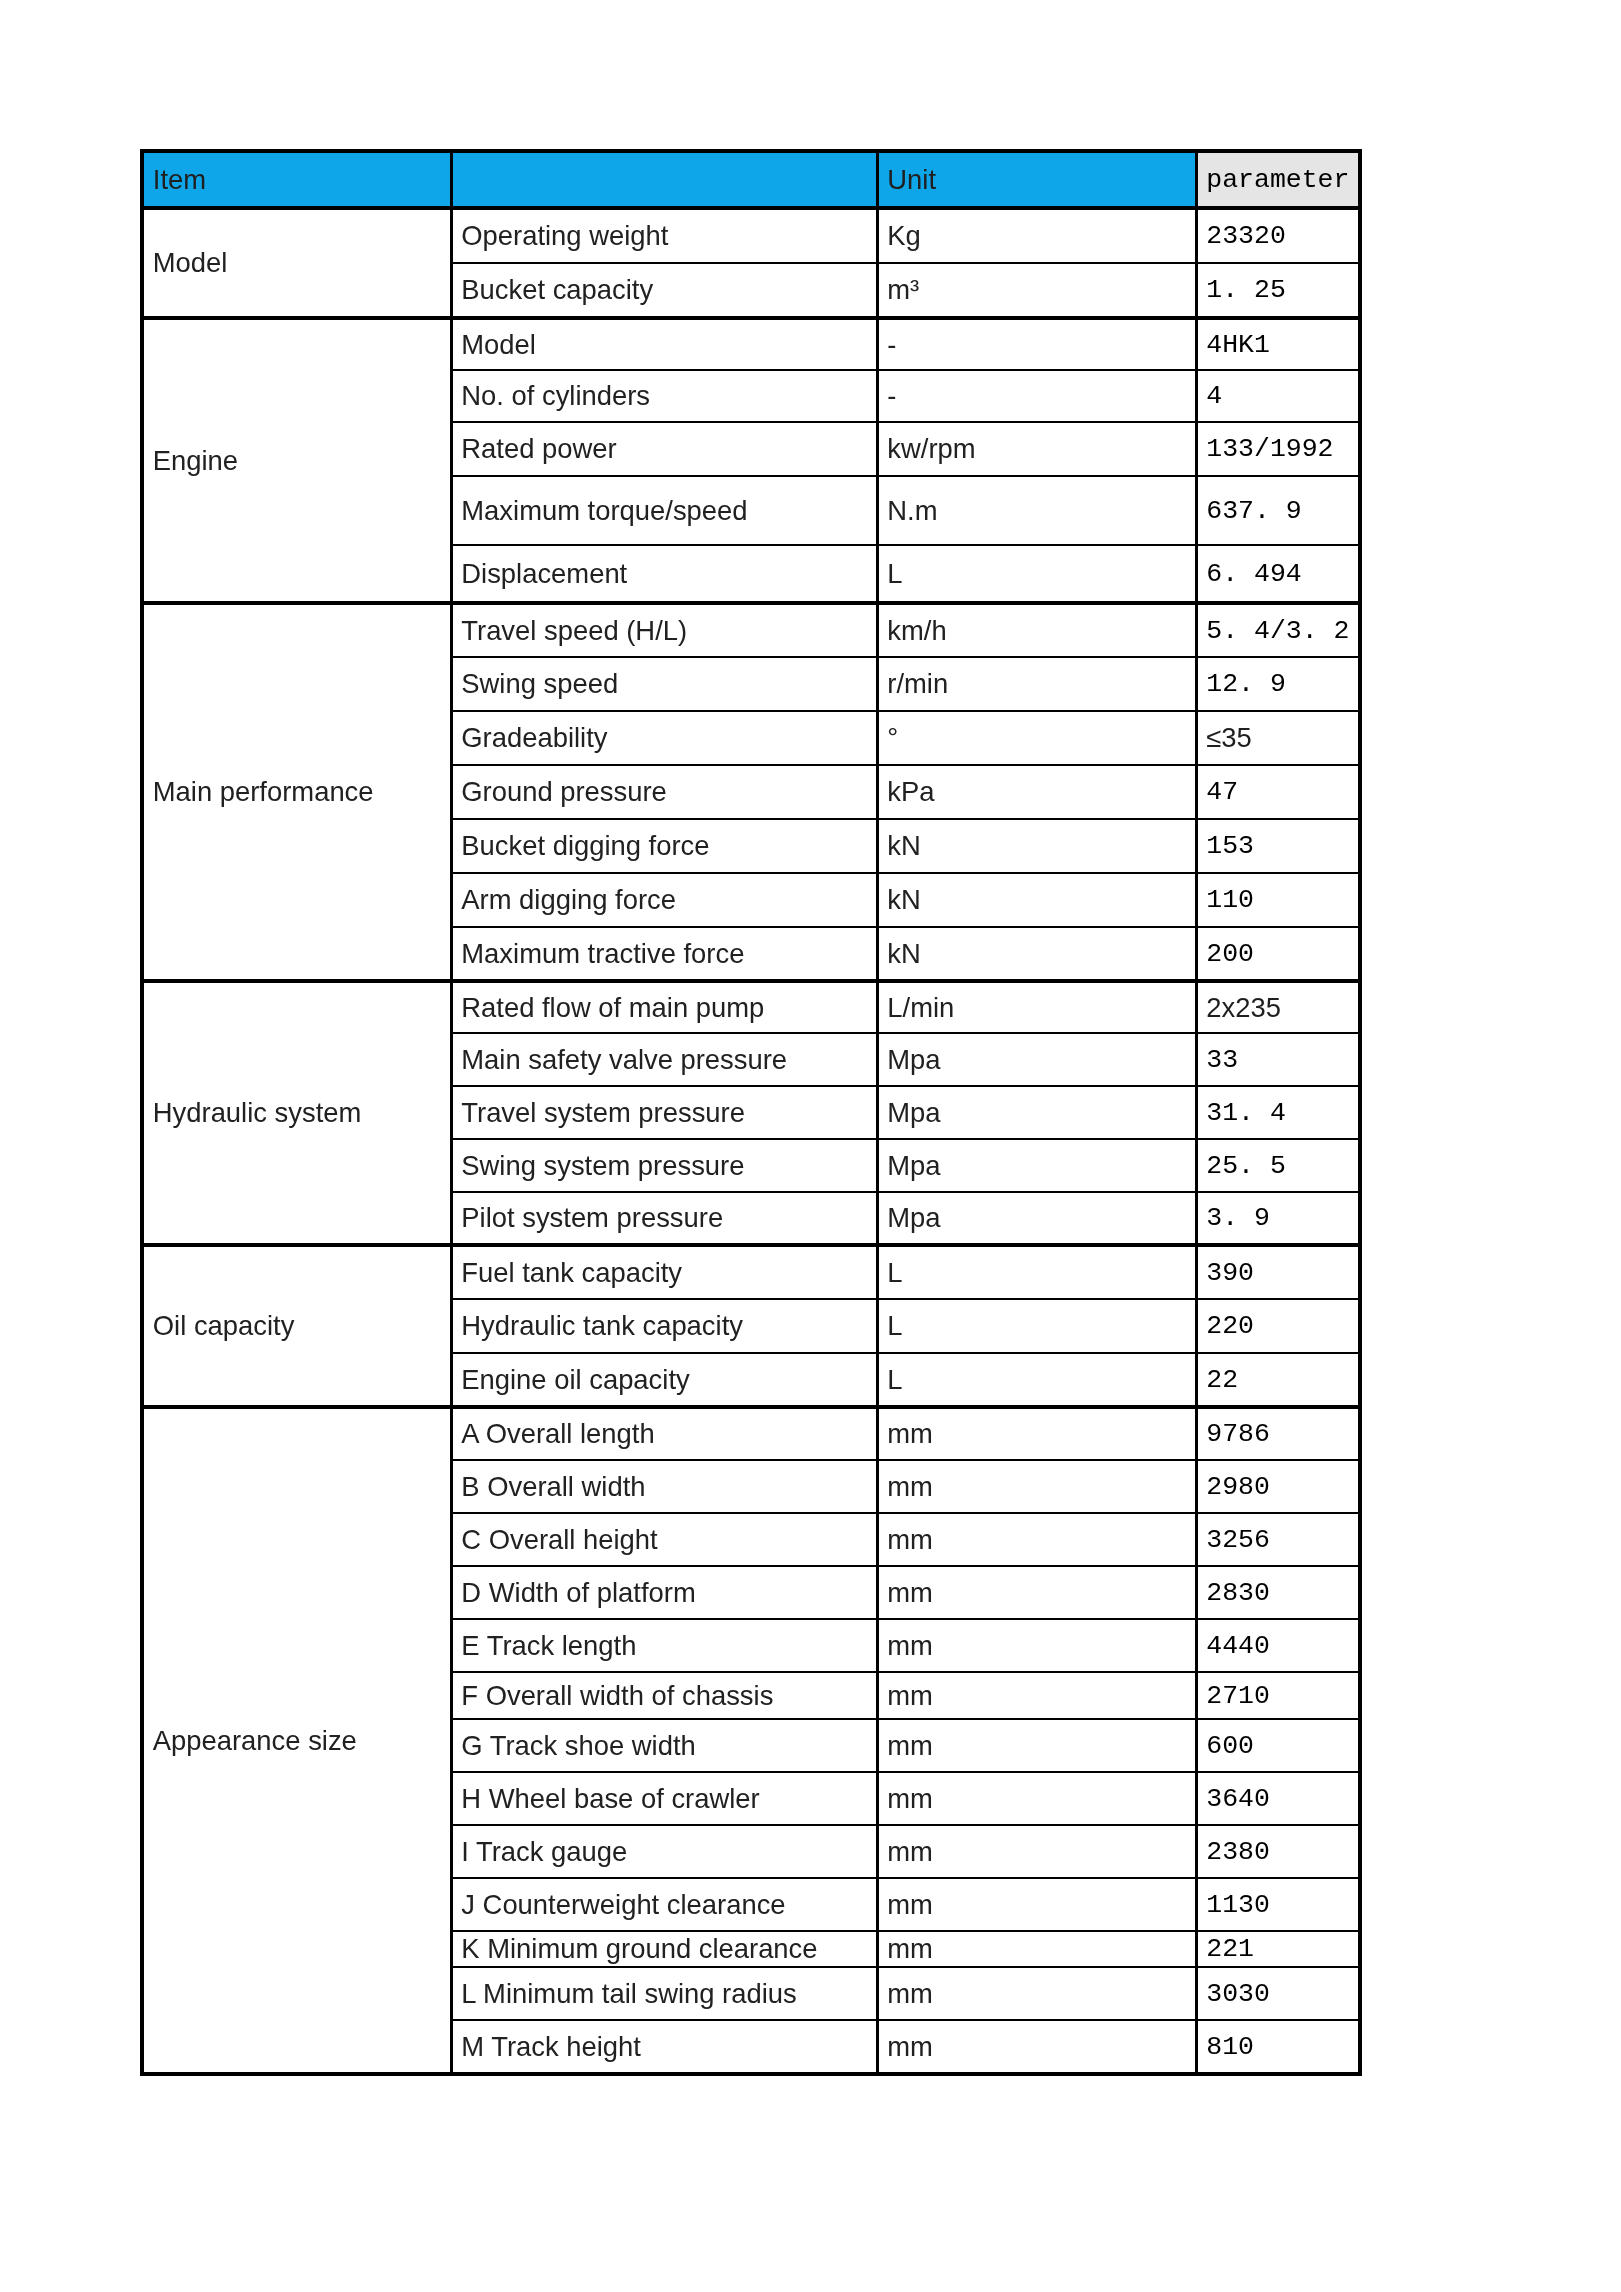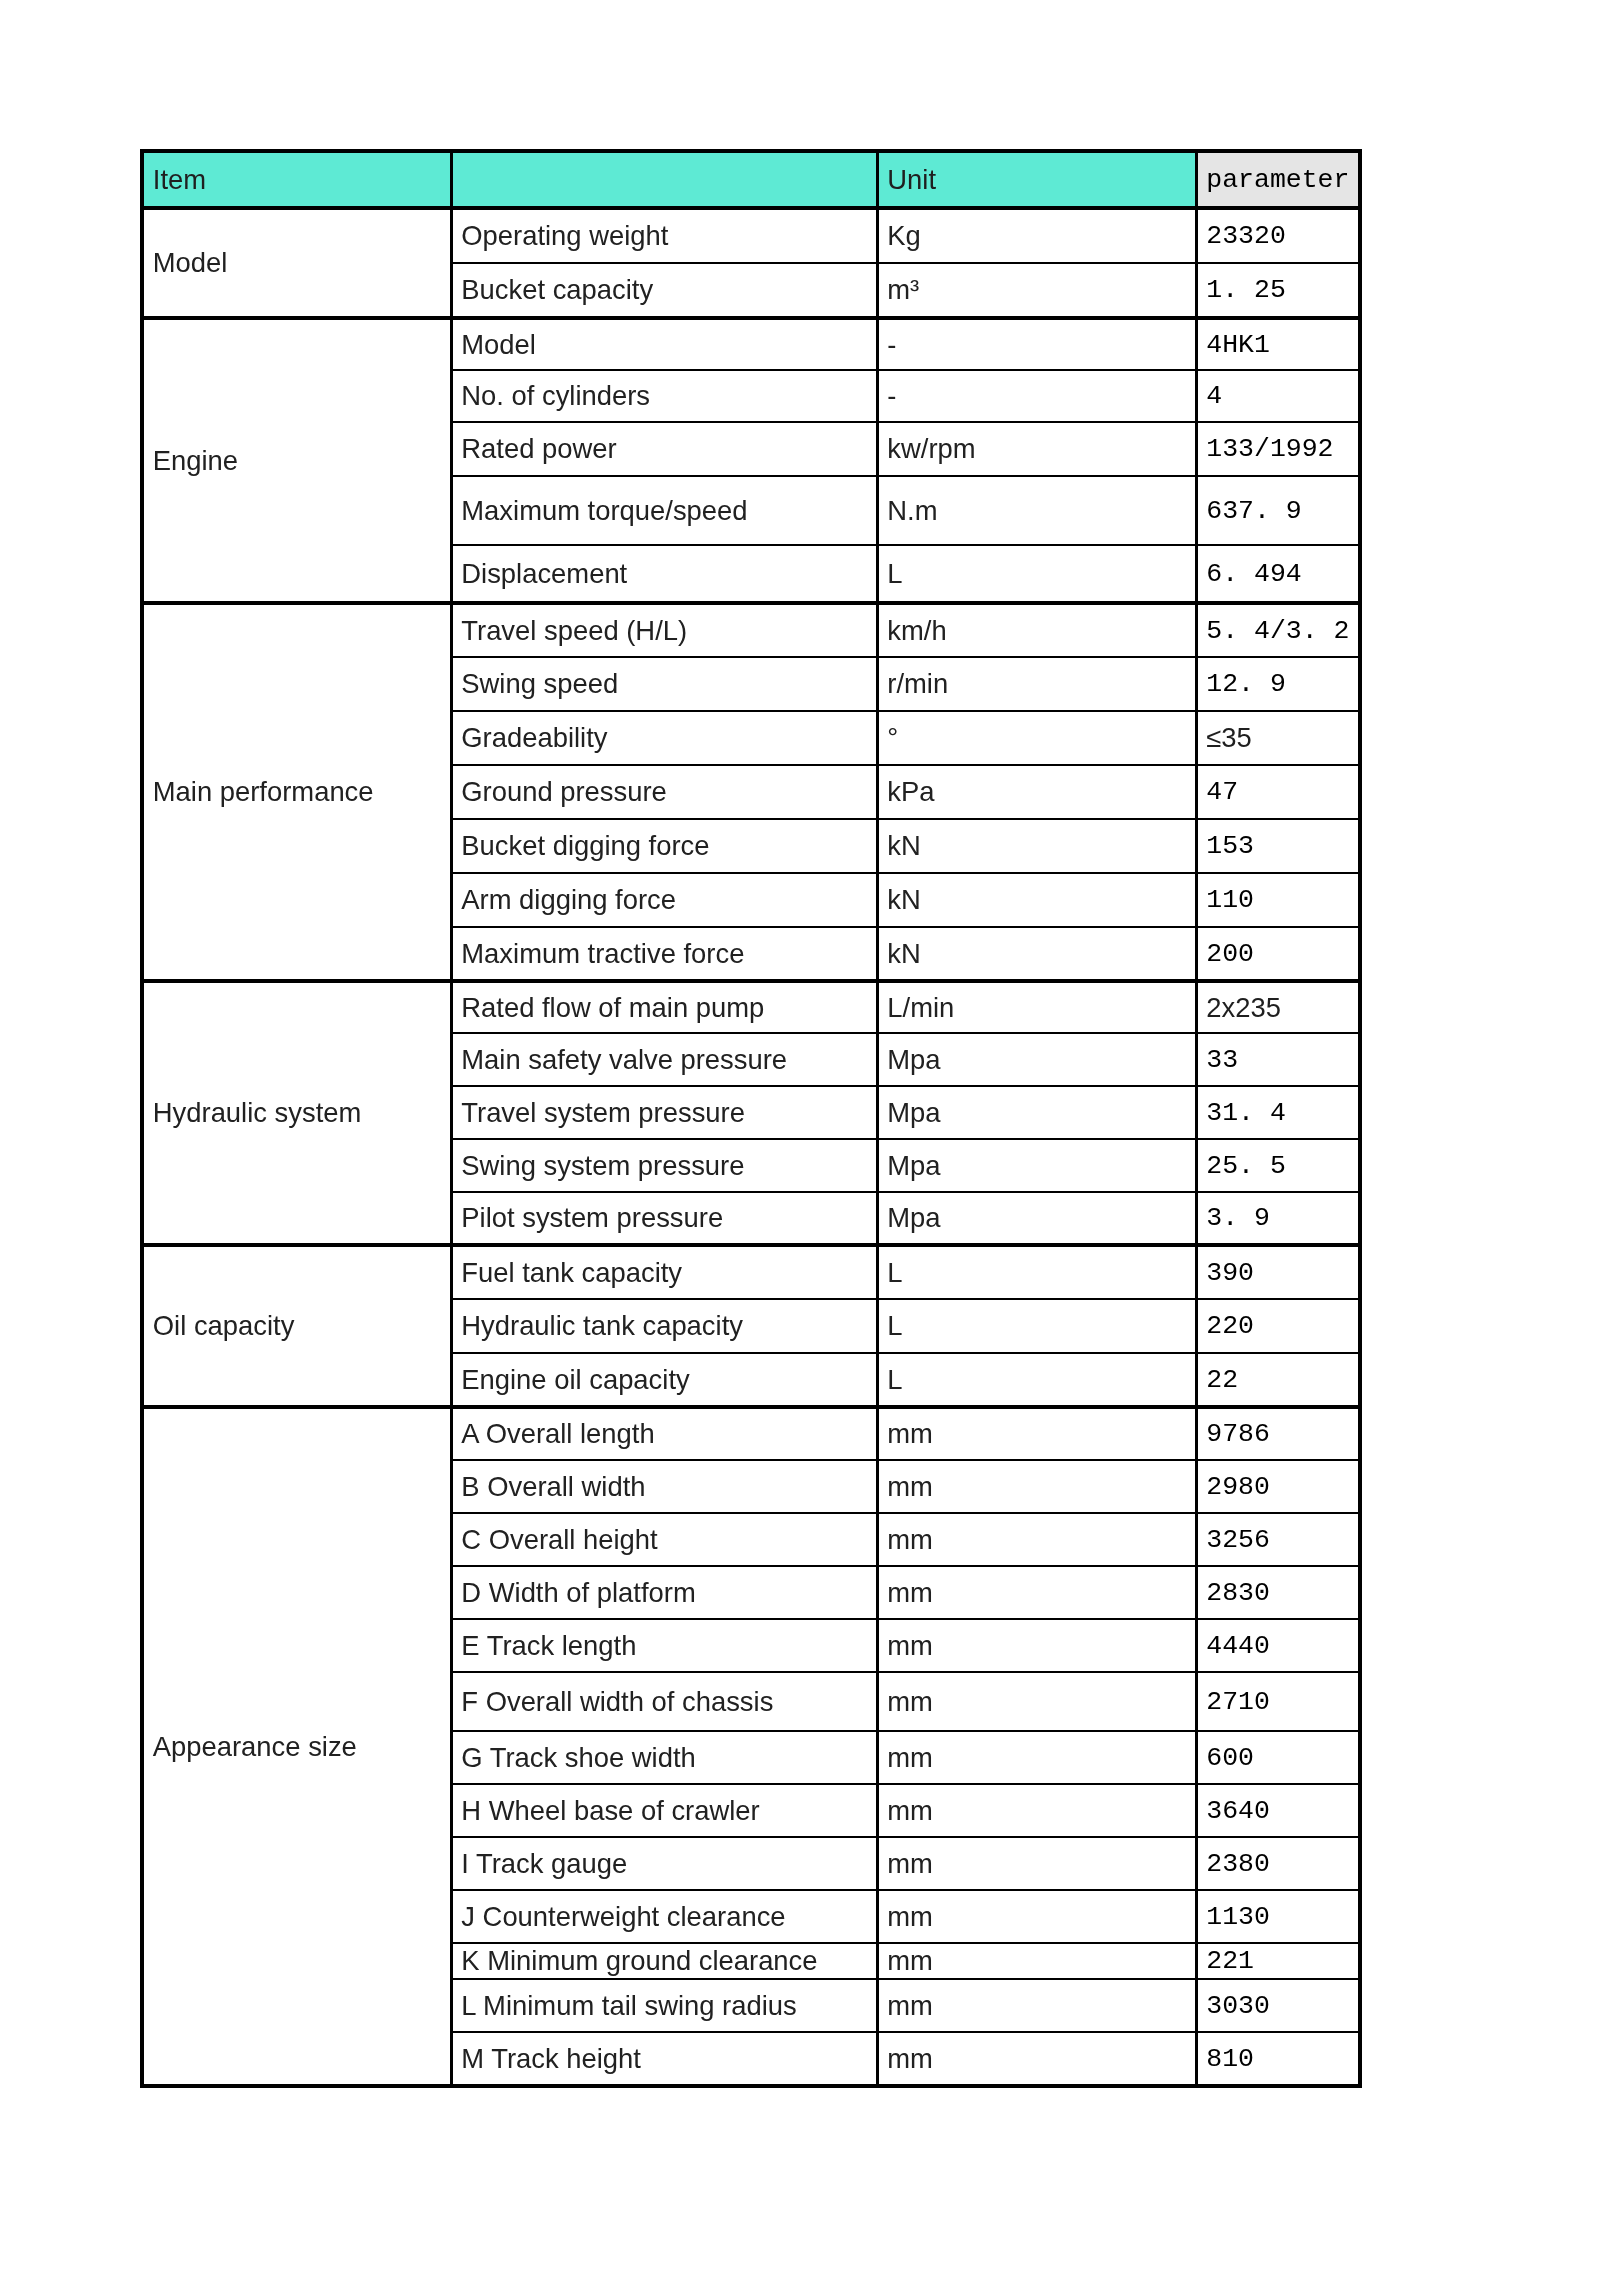--- a/index.html
+++ b/index.html
@@ -25,21 +25,21 @@
     border-left-width: 3.9px;
     border-right-width: 3.9px;
     padding: 0 5.9px 0 8.8px;
     vertical-align: middle;
     text-align: left;
     overflow: hidden;
     box-sizing: border-box;
   }
   thead tr { height: 57px; }
   thead th {
-    background: #5eead4;
+    background: #0ea5e9;
     font-weight: normal;
     font-size: 27.4px;
     color: #1f1f1f;
     border-bottom-width: 4.9px;
   }
   thead th.param-head {
     background: #e5e5e5;
     font-family: "Liberation Mono", monospace;
     font-size: 26.5px;
     color: #000000;
@@ -223,21 +223,21 @@
         <tr style="height: 53px;">
           <td class="lbl">D Width of platform</td>
           <td class="lbl">mm</td>
           <td class="val">2830</td>
         </tr>
         <tr style="height: 53px;">
           <td class="lbl">E Track length</td>
           <td class="lbl">mm</td>
           <td class="val">4440</td>
         </tr>
-        <tr style="height: 59px;">
+        <tr style="height: 47px;">
           <td class="lbl">F Overall width of chassis</td>
           <td class="lbl">mm</td>
           <td class="val">2710</td>
         </tr>
         <tr style="height: 53px;">
           <td class="lbl">G Track shoe width</td>
           <td class="lbl">mm</td>
           <td class="val">600</td>
         </tr>
         <tr style="height: 53px;">

